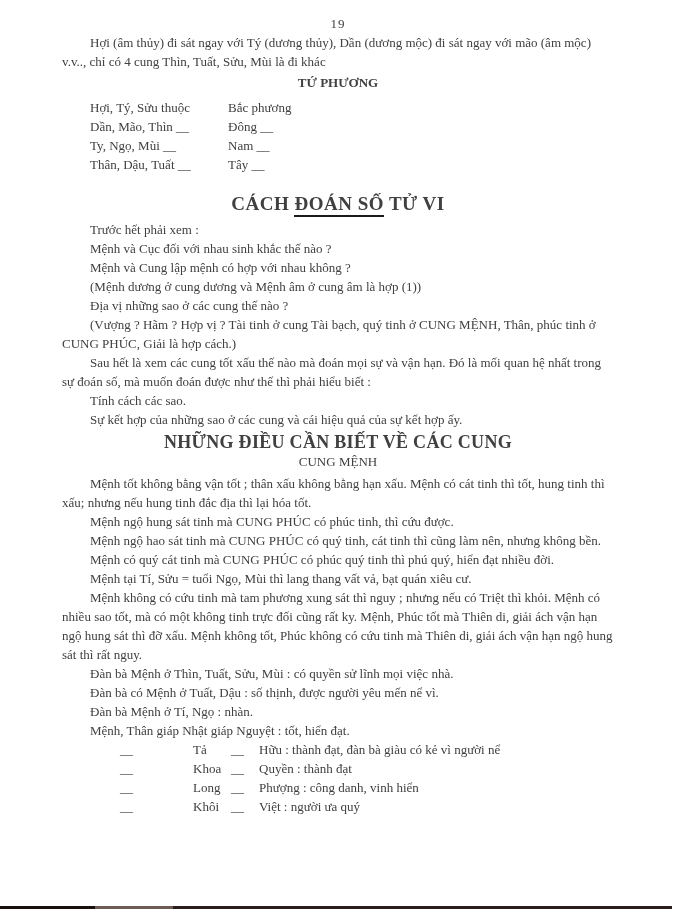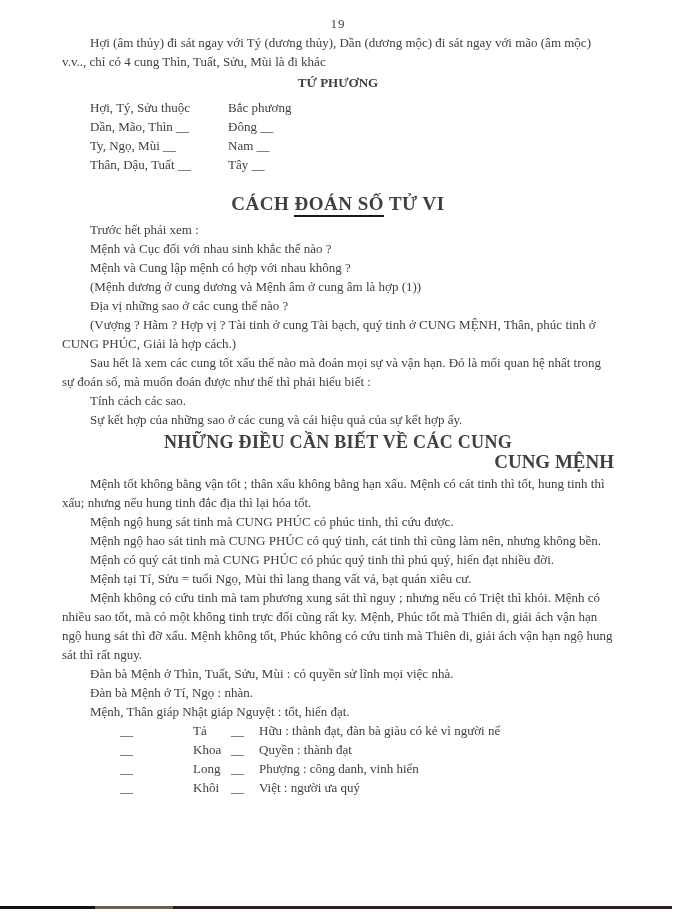--- a/index.html
+++ b/index.html
@@ -36,21 +36,21 @@
   .h-big .u { border-bottom: 2px solid #1b1b1b; padding-bottom: 1px; }
 
   .lines { margin-top: 4px; }
   p.bodyline { margin: 0; text-indent: 28px; }
 
   .h-mid {
     text-align: center; font-weight: bold;
     font-size: 18px; line-height: 22px; margin-top: 2px;
     letter-spacing: 0.3px;
   }
-  .h-sub { text-align: right; font-weight: bold; font-size: 19px; line-height: 18px; }
+  .h-sub { text-align: center; font-weight: normal; font-size: 13px; line-height: 18px; }
 
   .body-paras { margin-top: 3px; }
 
   .pair-list { margin-top: 0; }
   .pair-row { display: flex; }
   .pc1 { margin-left: 58px; width: 73px; }
   .pc2 { width: 38px; }
   .pc3 { width: 28px; }
   .pc4 { flex: 1; }
 
@@ -117,20 +117,21 @@
     <div class="h-sub">CUNG MỆNH</div>
 
     <div class="body-paras">
       <p class="bodyline">Mệnh tốt không bằng vận tốt ;  thân xấu không bằng hạn xấu. Mệnh có cát tinh thì tốt, hung tinh thì xấu; nhưng nếu hung tinh đắc địa thì lại hóa tốt.</p>
       <p class="bodyline">Mệnh ngộ hung sát tinh mà CUNG PHÚC có phúc tinh, thì cứu được.</p>
       <p class="bodyline">Mệnh ngộ hao sát tinh mà CUNG PHÚC có quý tinh, cát tinh thì cũng làm nên, nhưng không bền.</p>
       <p class="bodyline">Mệnh có quý cát tinh mà CUNG PHÚC có phúc quý tinh thì phú quý, hiển đạt nhiều đời.</p>
       <p class="bodyline">Mệnh tại Tí, Sửu = tuổi Ngọ, Mùi thì lang thang vất vả, bạt quán xiêu cư.</p>
       <p class="bodyline">Mệnh không có cứu tinh mà tam phương xung sát thì nguy ; nhưng nếu có Triệt thì khỏi. Mệnh có nhiều sao tốt, mà có một không tinh trực đối cũng rất ky. Mệnh, Phúc tốt mà Thiên di, giải ách vận hạn ngộ hung sát thì đỡ xấu. Mệnh không tốt, Phúc không có cứu tinh mà Thiên di, giải ách vận hạn ngộ hung sát thì rất nguy.</p>
       <p class="bodyline">Đàn bà Mệnh ở Thìn, Tuất, Sửu, Mùi : có quyền sử lĩnh mọi việc nhà.</p>
+      <p class="bodyline">Đàn bà có Mệnh ở Tuất, Dậu : số thịnh, được người yêu mến nể vì.</p>
       <p class="bodyline">Đàn bà Mệnh ở Tí, Ngọ : nhàn.</p>
       <p class="bodyline">Mệnh, Thân giáp Nhật giáp Nguyệt : tốt, hiển đạt.</p>
     </div>
 
     <div class="pair-list">
       <div class="pair-row">
         <span class="pc1">__</span>
         <span class="pc2">Tả</span>
         <span class="pc3">__</span>
         <span class="pc4">Hữu : thành đạt, đàn bà giàu có kẻ vì người nể</span>

